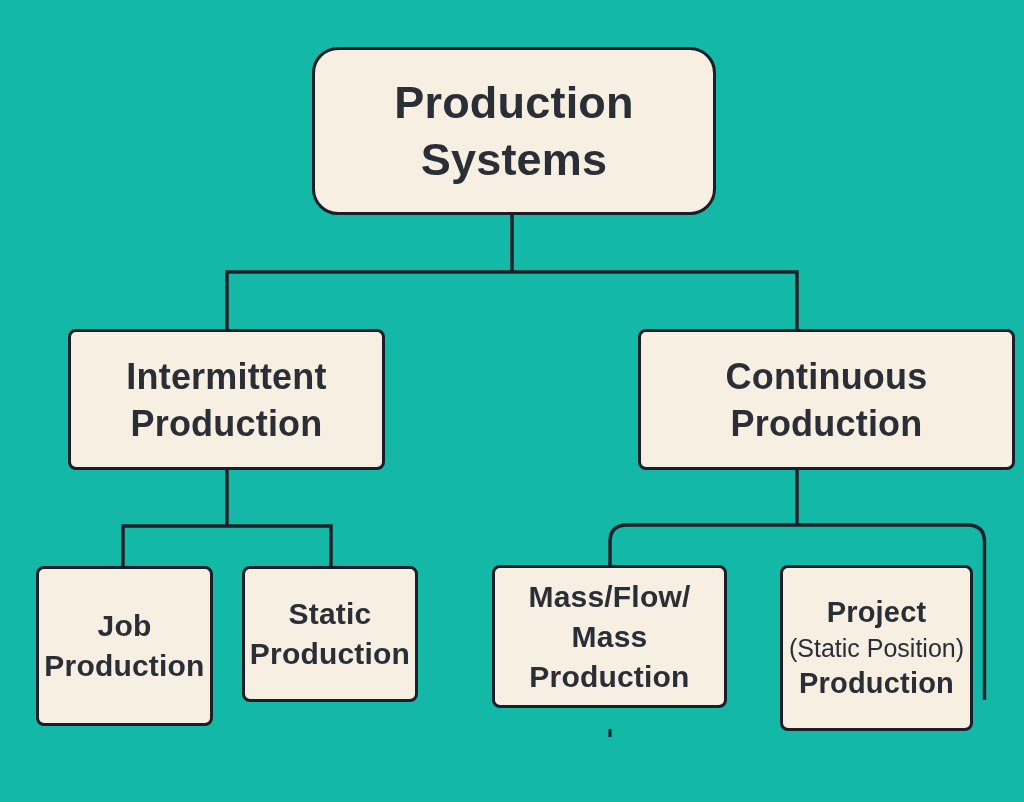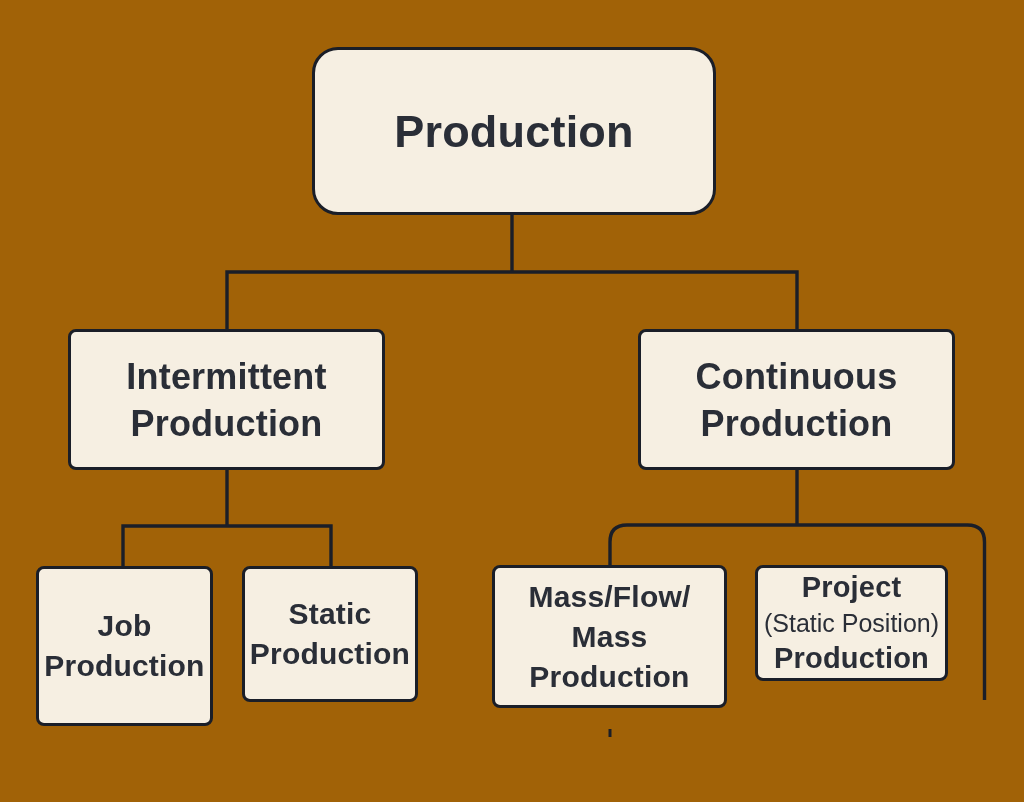--- a/index.html
+++ b/index.html
@@ -5,21 +5,21 @@
   html, body {
     margin: 0;
     padding: 0;
     background: #e8e2d4;
   }
   .canvas {
     position: relative;
     width: 1024px;
     height: 802px;
     overflow: hidden;
-    background: #a16207;
+    background: #14b8a6;
     font-family: "Liberation Sans", sans-serif;
     color: #2a2e37;
   }
   .connectors {
     position: absolute;
     left: 0;
     top: 0;
     pointer-events: none;
   }
   .node {
@@ -38,37 +38,37 @@
   }
   .node-root {
     left: 312px; top: 47px; width: 404px; height: 168px;
     font-size: 45px; line-height: 57px; border-radius: 26px;
   }
   .node-intermittent {
     left: 68px; top: 329px; width: 317px; height: 141px;
     font-size: 36px; line-height: 47px;
   }
   .node-continuous {
-    left: 638px; top: 329px; width: 317px; height: 141px;
+    left: 638px; top: 329px; width: 377px; height: 141px;
     font-size: 36px; line-height: 47px;
   }
   .node-job {
     left: 36px; top: 566px; width: 177px; height: 160px;
     font-size: 30px; line-height: 40px;
   }
   .node-batch {
     left: 242px; top: 566px; width: 176px; height: 136px;
     font-size: 30px; line-height: 40px;
   }
   .node-mass {
     left: 492px; top: 565px; width: 235px; height: 143px;
     font-size: 30px; line-height: 40px;
   }
   .node-project {
-    left: 755px; top: 565px; width: 193px; height: 116px;
+    left: 780px; top: 565px; width: 193px; height: 166px;
     font-size: 29px; line-height: 39px; align-items: center;
   }
   .node-line {
     display: block;
   }
   .node-subline {
     display: block;
     font-size: 25px;
     font-weight: normal;
     line-height: 32px;
@@ -86,20 +86,21 @@
 
     <path d="M227 470 V526 M123 567 V526 H331 V567" fill="none" stroke="#1a1e28" stroke-width="3.4"></path>
 
     <path d="M797 470 V524 M610 567 V542 Q610 525 627 525 H967.5 Q984.5 525 984.5 542 V700" fill="none" stroke="#1a1e28" stroke-width="3.4"></path>
 
     <path d="M610 729 V737" fill="none" stroke="#1a1e28" stroke-width="3"></path>
   </svg>
 
   <div class="node node-root">
     <span class="node-line">Production</span>
+    <span class="node-line">Systems</span>
   </div>
 
   <div class="node node-intermittent">
     <span class="node-line">Intermittent</span>
     <span class="node-line">Production</span>
   </div>
 
   <div class="node node-continuous">
     <span class="node-line">Continuous</span>
     <span class="node-line">Production</span>

